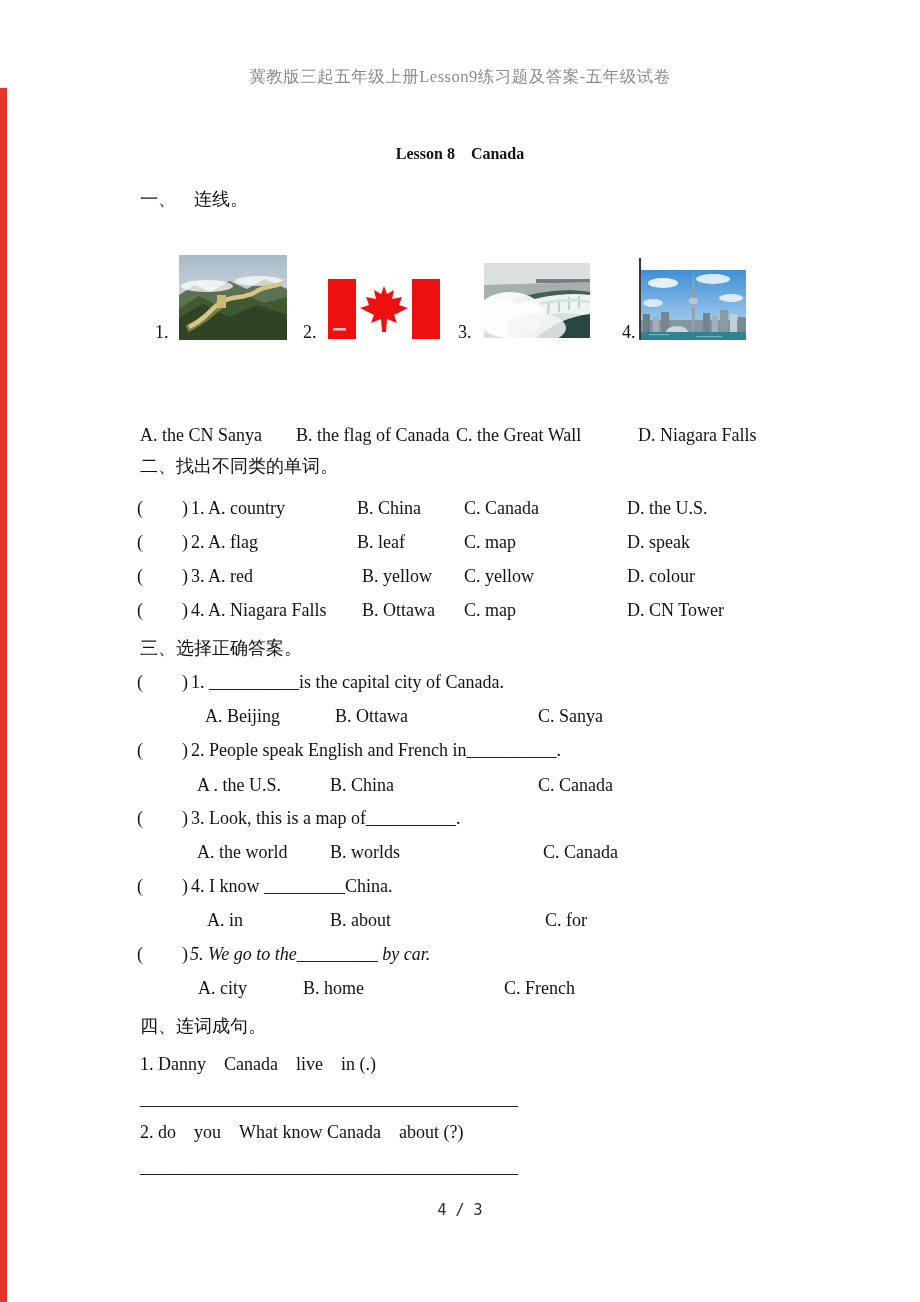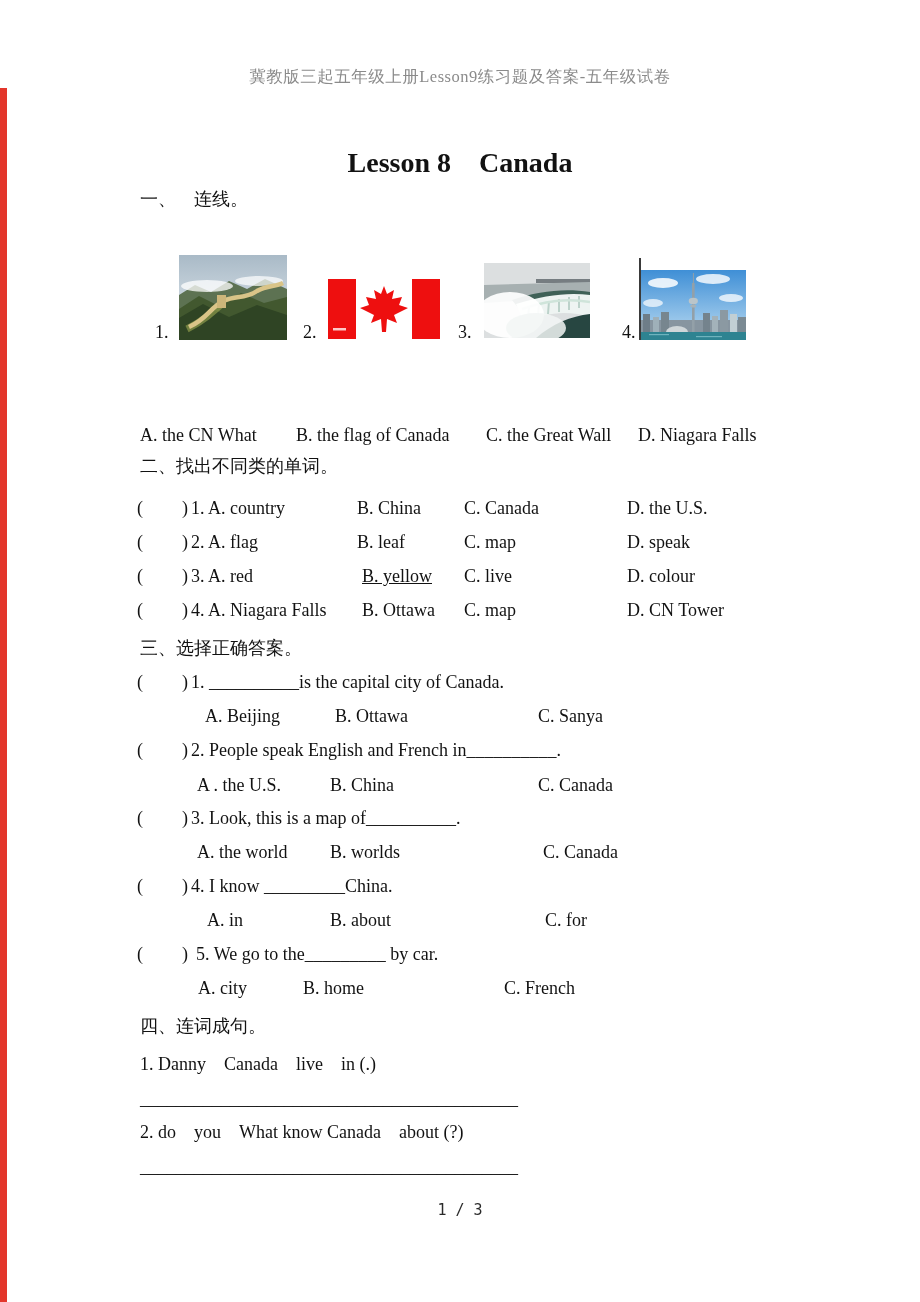--- a/index.html
+++ b/index.html
@@ -1,21 +1,21 @@
 <!DOCTYPE html>
 <html><head>
 <meta charset="utf-8">
 <style>
   html,body{margin:0;padding:0;background:#ffffff;}
   #page{position:relative;width:920px;height:1302px;background:#ffffff;overflow:hidden;
         font-family:"Liberation Serif", serif;color:#121212;}
   .abs{position:absolute;white-space:pre;}
   .t17{font-size:18px;line-height:22px;}
   .header{left:0;right:0;top:66px;text-align:center;font-size:16.5px;color:#8b8b8b;letter-spacing:.5px;}
-  .title{left:0;right:0;top:144px;text-align:center;font-size:28px;font-weight:bold;}
+  .title{left:0;right:0;top:144px;text-align:center;font-size:16px;font-weight:bold;}
   .redbar{left:0;top:88px;width:7px;height:1214px;background:#e3362b;}
   .cursorline{left:639px;top:258px;width:2px;height:82px;background:#3a3a3a;}
   .fig{position:absolute;}
   .fig svg{display:block;}
   .answers span{position:absolute;top:0;}
   .underline-row{letter-spacing:0;}
   .footer{left:0;right:0;top:1201px;text-align:center;
           font-family:"DejaVu Sans Mono", monospace;font-size:15px;color:#2a2a2a;}
 </style>
 </head>
@@ -110,23 +110,23 @@
       <rect x="51.9" y="3" width="1" height="12" fill="#93a0a8"></rect>
       <ellipse cx="52.3" cy="31" rx="4.6" ry="3.2" fill="#bac5ca"></ellipse>
       <ellipse cx="52.3" cy="36" rx="3" ry="1.6" fill="#a7b3b9"></ellipse>
       <rect y="62" width="105" height="8" fill="#2e8391"></rect>
       <rect x="8" y="64" width="20" height="1.2" fill="#6fb3bd"></rect>
       <rect x="55" y="66" width="26" height="1.2" fill="#6fb3bd"></rect>
     </svg>
   </div>
 
   <div class="abs t17 answers" style="left:0;top:424px;">
-    <span style="left:140px;">A. the CN What</span>
+    <span style="left:140px;">A. the CN Sanya</span>
     <span style="left:296px;">B. the flag of Canada</span>
-    <span style="left:486px;">C. the Great Wall</span>
+    <span style="left:456px;">C. the Great Wall</span>
     <span style="left:638px;">D. Niagara Falls</span>
   </div>
 
   <div class="abs t17" style="left:140px;top:455px;">二、找出不同类的单词。</div>
 
   <div class="abs t17 answers" style="left:0;top:497px;">
     <span style="left:137px;">(</span>
     <span style="left:182px;">)</span>
     <span style="left:191px;">1. A. country</span>
     <span style="left:357px;">B. China</span>
@@ -138,22 +138,22 @@
     <span style="left:182px;">)</span>
     <span style="left:191px;">2. A. flag</span>
     <span style="left:357px;">B. leaf</span>
     <span style="left:464px;">C. map</span>
     <span style="left:627px;">D. speak</span>
   </div>
   <div class="abs t17 answers" style="left:0;top:565px;">
     <span style="left:137px;">(</span>
     <span style="left:182px;">)</span>
     <span style="left:191px;">3. A. red</span>
-    <span style="left:362px;text-decoration:underline;">B. yellow</span>
-    <span style="left:464px;">C. live</span>
+    <span style="left:362px;">B. yellow</span>
+    <span style="left:464px;">C. yellow</span>
     <span style="left:627px;">D. colour</span>
   </div>
   <div class="abs t17 answers" style="left:0;top:599px;">
     <span style="left:137px;">(</span>
     <span style="left:182px;">)</span>
     <span style="left:191px;">4. A. Niagara Falls</span>
     <span style="left:362px;">B. Ottawa</span>
     <span style="left:464px;">C. map</span>
     <span style="left:627px;">D. CN Tower</span>
   </div>
@@ -200,30 +200,30 @@
   </div>
   <div class="abs t17 answers" style="left:0;top:909px;">
     <span style="left:207px;">A. in</span>
     <span style="left:330px;">B. about</span>
     <span style="left:545px;">C. for</span>
   </div>
 
   <div class="abs t17 answers" style="left:0;top:943px;">
     <span style="left:137px;">(</span>
     <span style="left:182px;">)</span>
-    <span style="left:196px;">5. We go to the_________ by car.</span>
+    <span style="left:190px;font-style:italic;">5. We go to the_________ by car.</span>
   </div>
   <div class="abs t17 answers" style="left:0;top:977px;">
     <span style="left:198px;">A. city</span>
     <span style="left:303px;">B. home</span>
     <span style="left:504px;">C. French</span>
   </div>
 
   <div class="abs t17" style="left:140px;top:1015px;">四、连词成句。</div>
 
   <div class="abs t17" style="left:140px;top:1053px;">1. Danny　Canada　live　in (.)</div>
   <div class="abs t17 underline-row" style="left:140px;top:1088px;">__________________________________________</div>
   <div class="abs t17" style="left:140px;top:1121px;">2. do　you　What know Canada　about (?)</div>
   <div class="abs t17 underline-row" style="left:140px;top:1156px;">__________________________________________</div>
 
-  <div class="abs footer">1 / 3</div>
+  <div class="abs footer">4 / 3</div>
 
 </div>
 
 </body></html>

